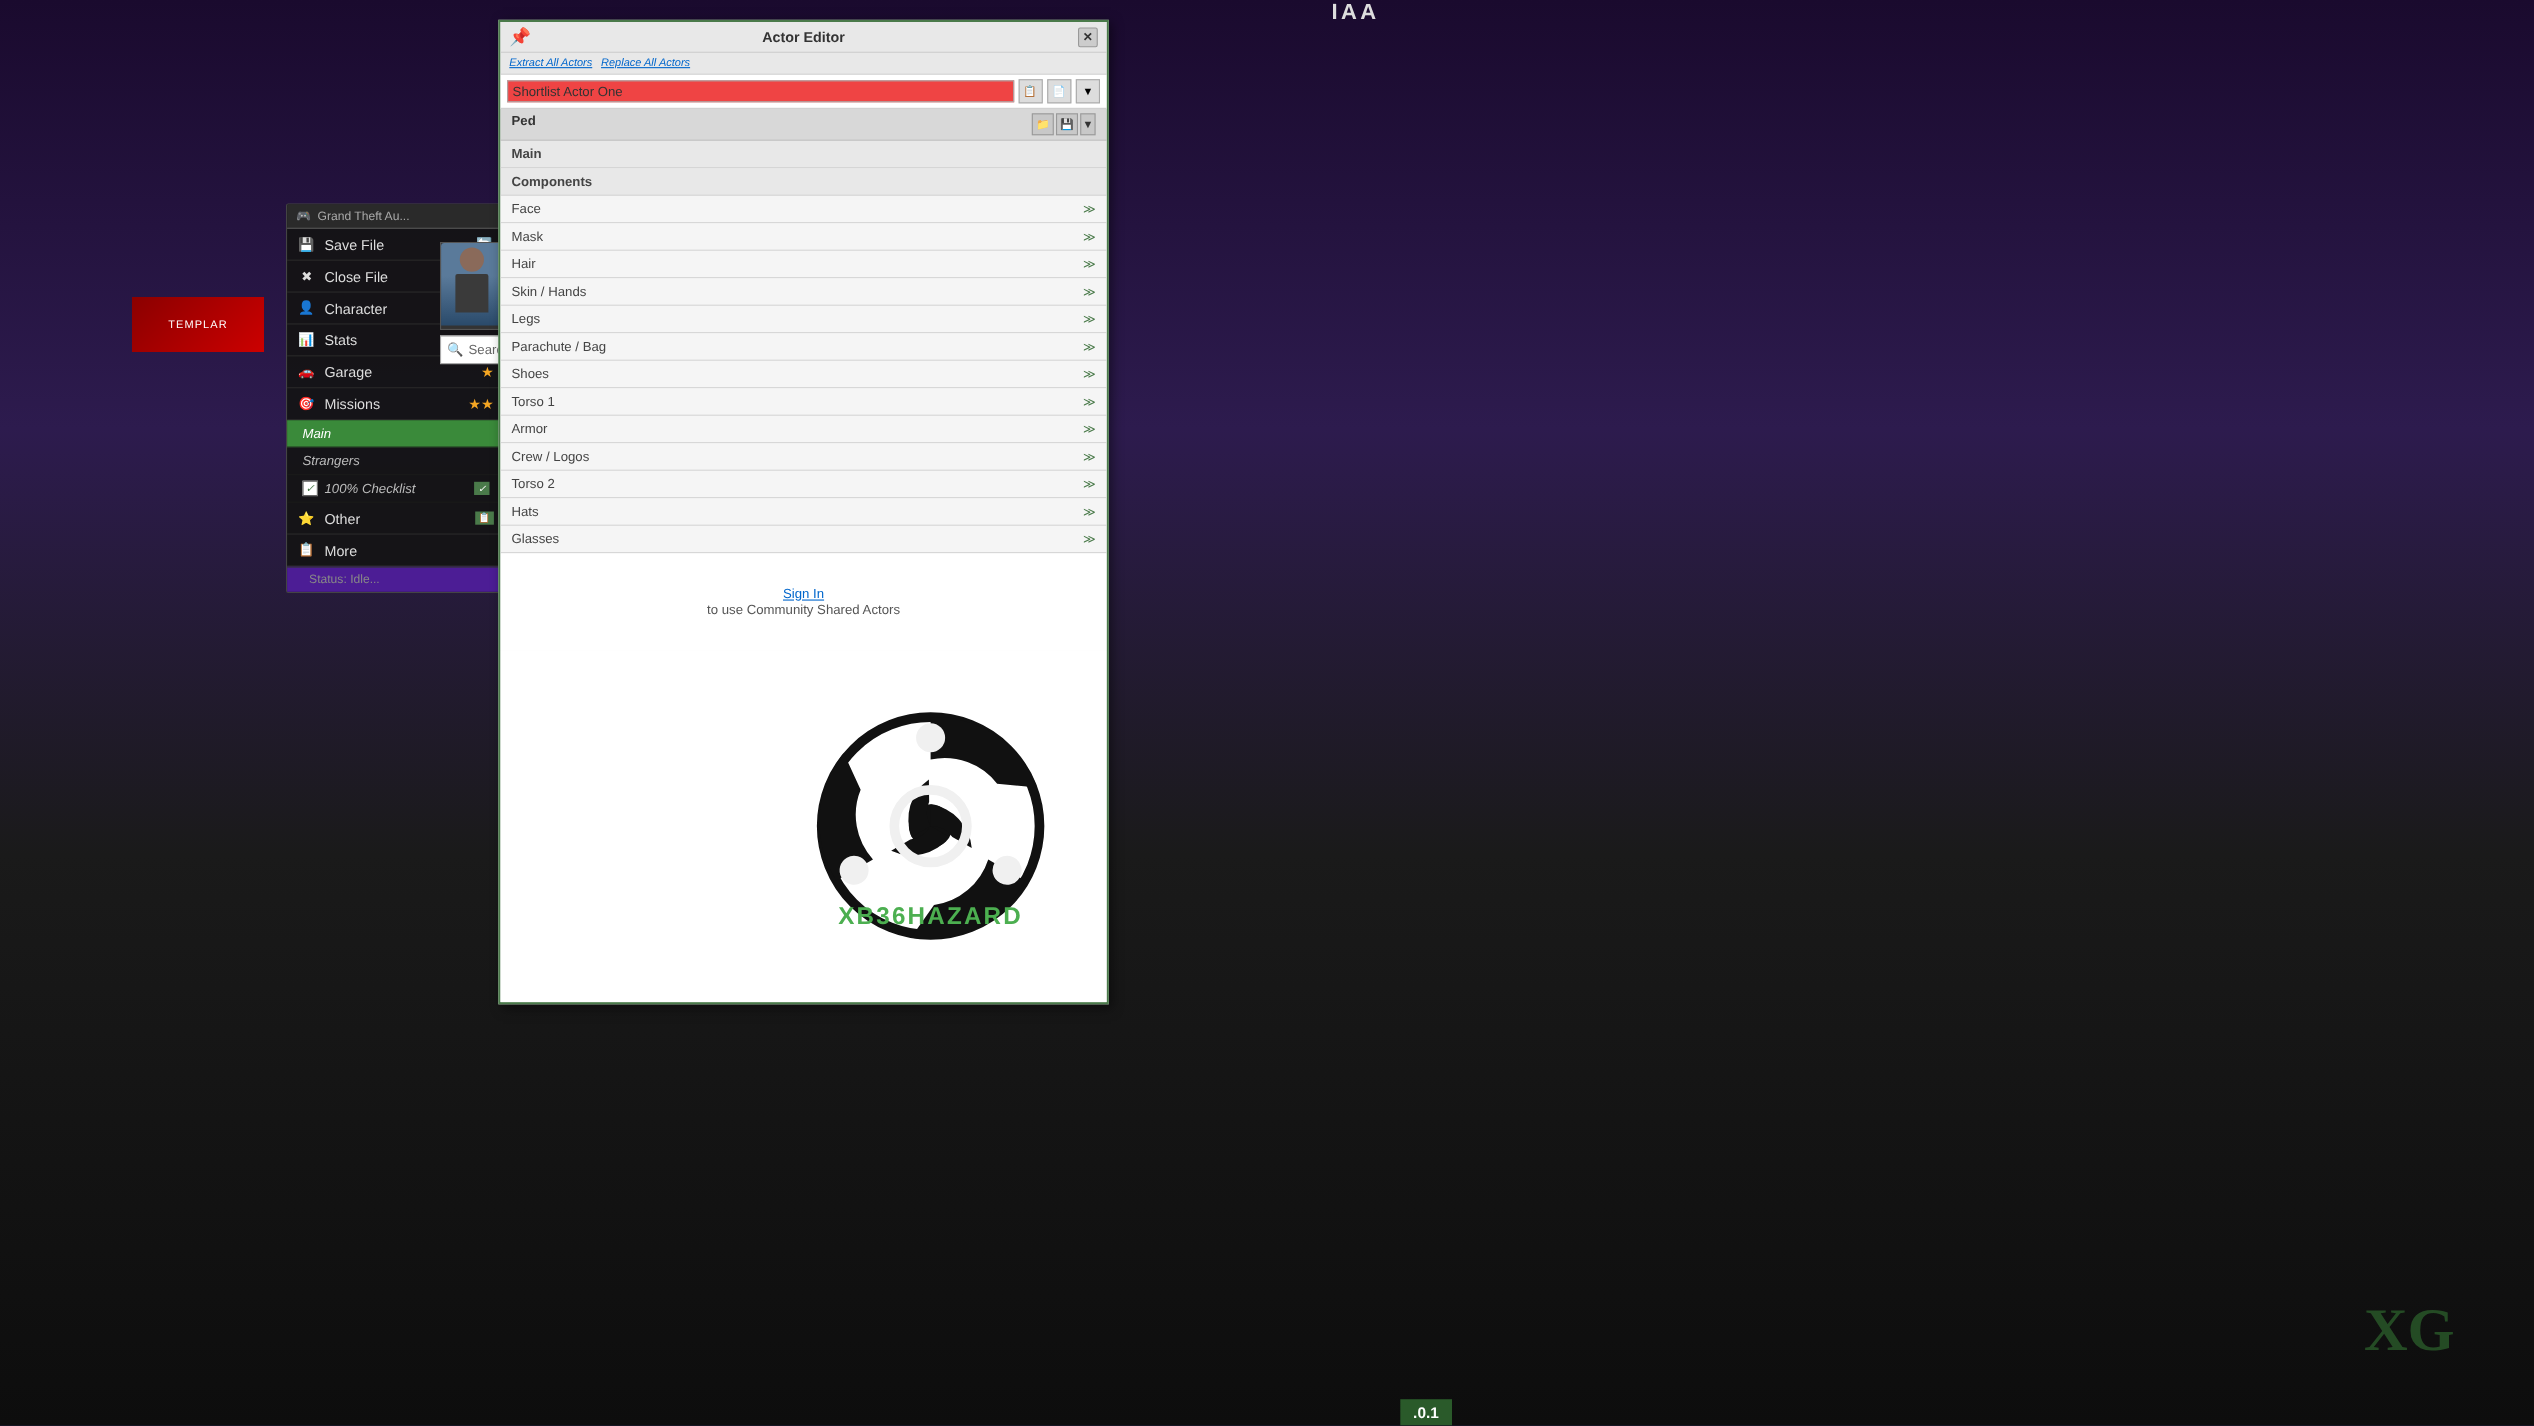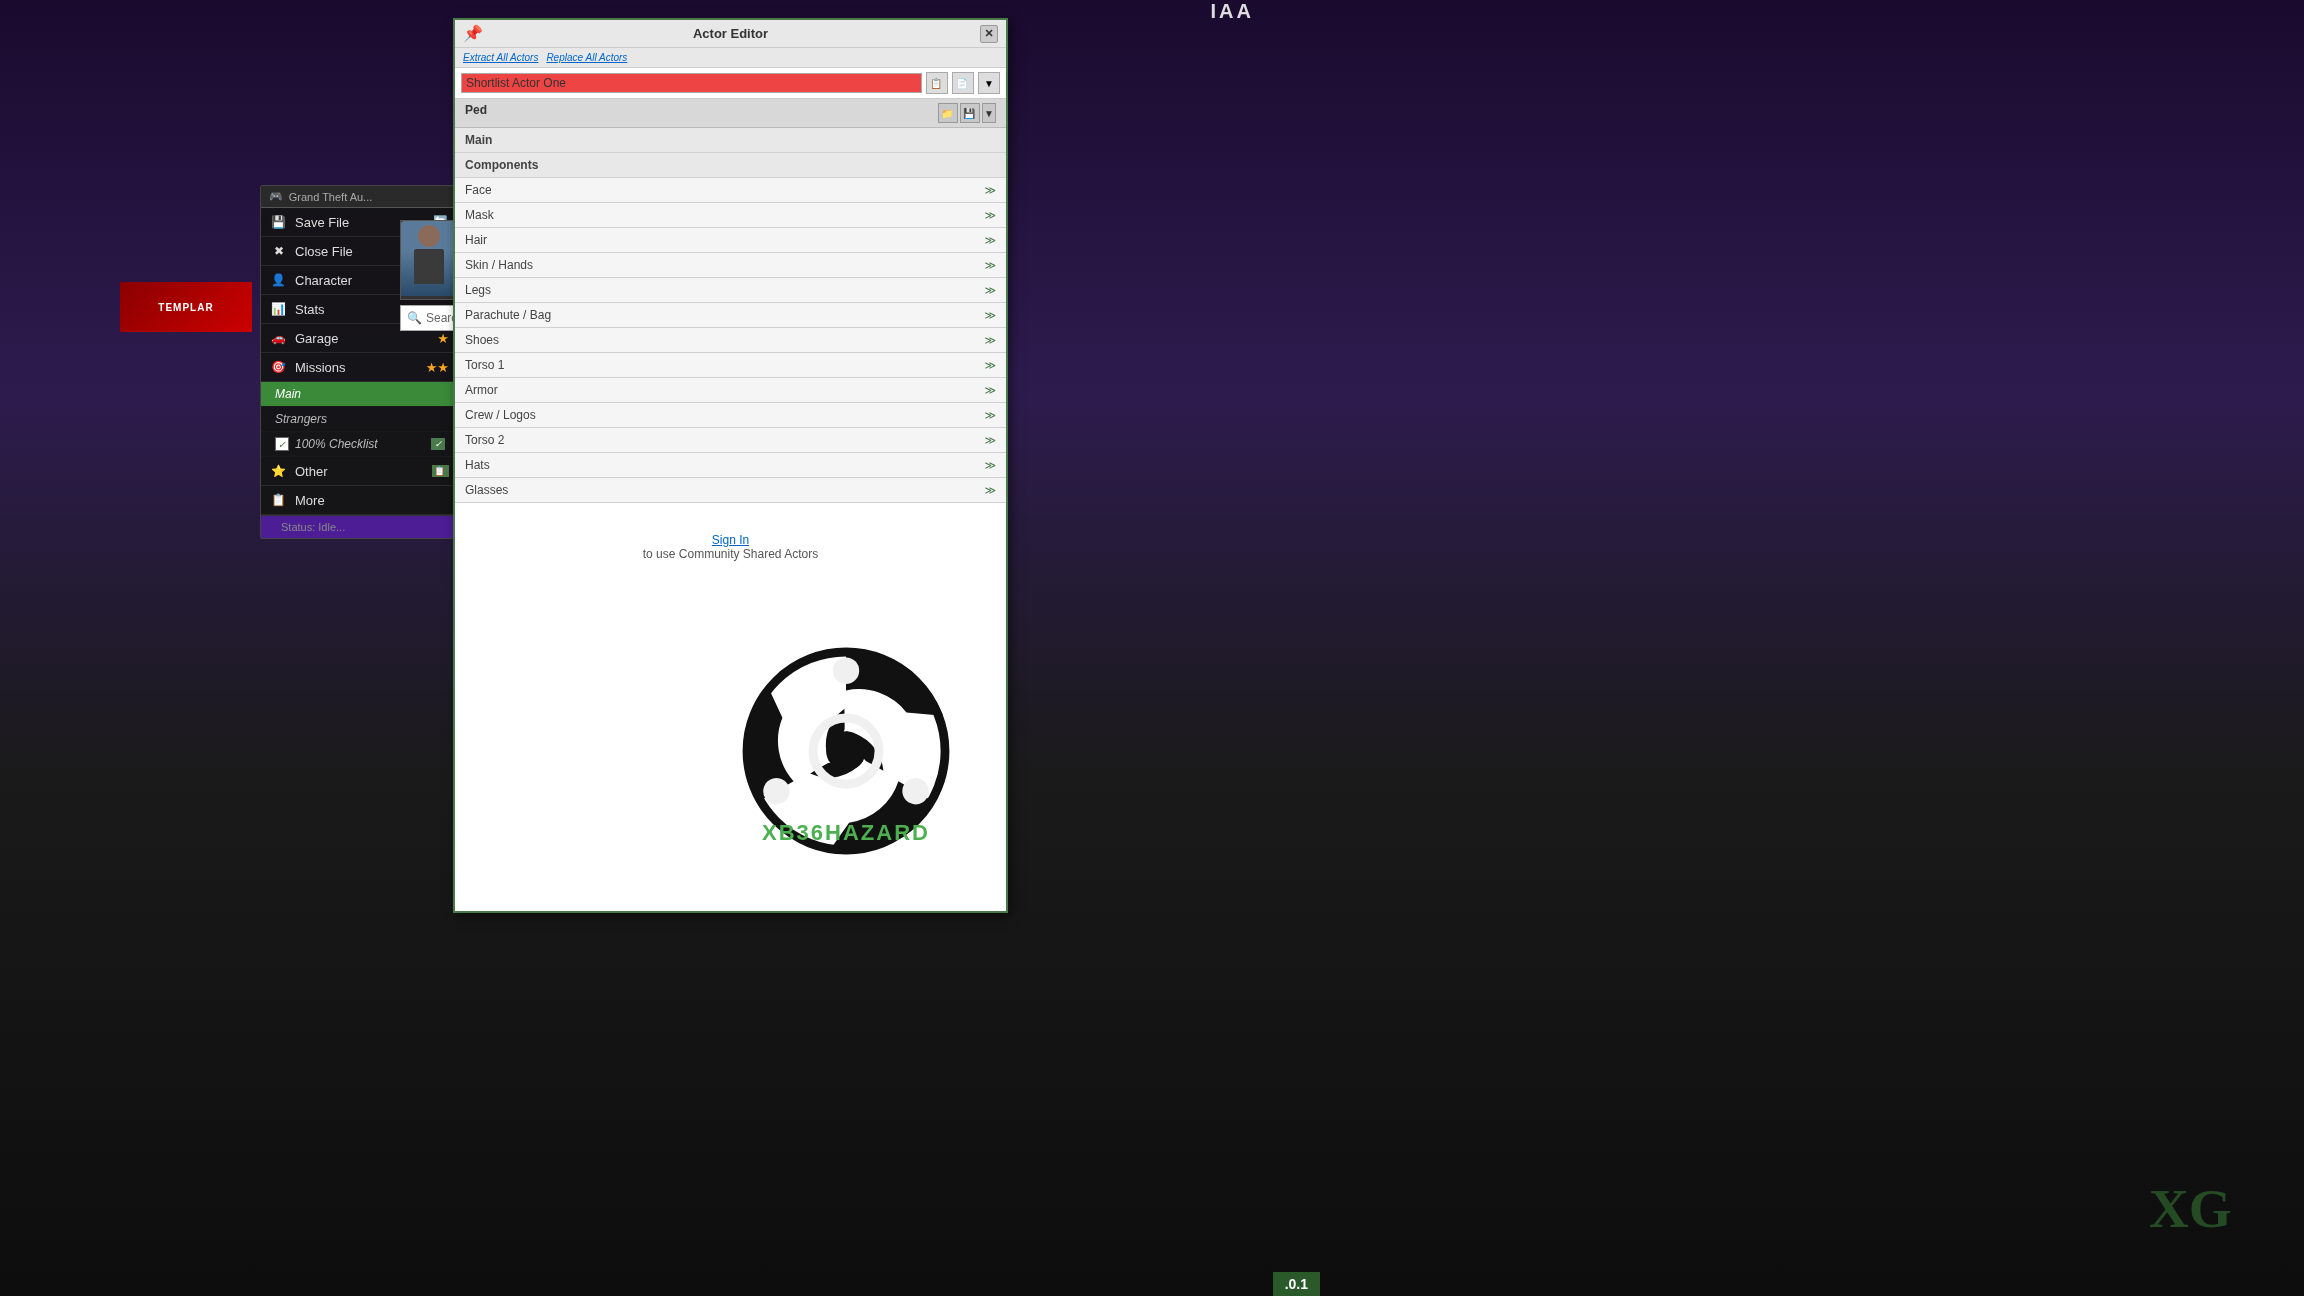--- a/index.html
+++ b/index.html
@@ -275,31 +275,30 @@
       color: #0066cc;
       text-decoration: underline;
       cursor: pointer;
     }
 
     
     .bg-templar {
       position: absolute;
       left: 120px;
       top: 270px;
-      width: 132px;
+      width: 120px;
       height: 50px;
       background: linear-gradient(135deg, #8b0000, #cc0000);
       color: #fff;
       font-size: 10px;
-      font-weight: bold;
+      font-weight: normal;
       display: flex;
       align-items: center;
       justify-content: center;
       letter-spacing: 1px;
-      margin-top: 12px;
     }
 
     
     .xb-logo-container {
       position: relative;
       width: 280px;
       height: 280px;
       display: flex;
       align-items: center;
       justify-content: center;

